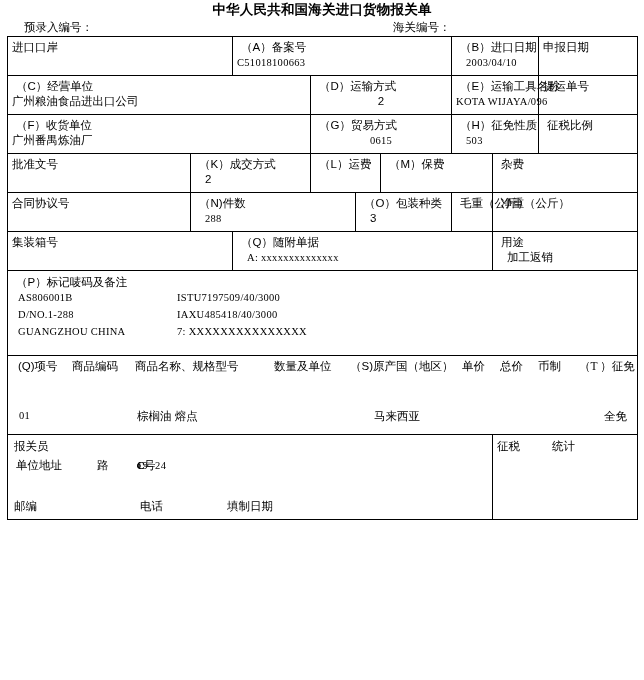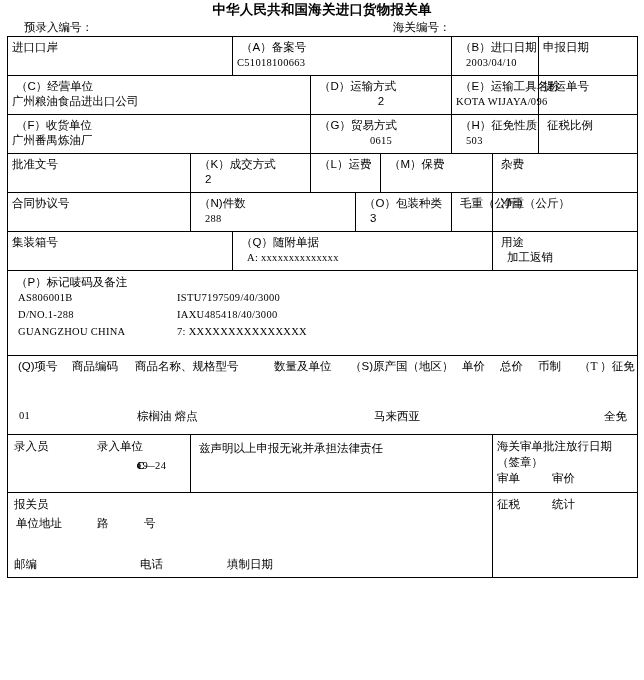--- a/index.html
+++ b/index.html
@@ -388,44 +388,20 @@
                   <span>C—24</span>
                   <span class="deg">o</span> 
                   <span>C</span>
                 </span>
           </div>
         </div>
       </td>
     </tr>
 
 
-    <tr>
-      <td colspan="3" style="height:42px">
-        <div class="block">
-          <div class="bot-line">
-            <span style="left:2px">录入员</span>
-            <span style="left:85px">录入单位</span>
-          </div>
-        </div>
-      </td>
-      <td colspan="7" style="height:42px">
-        <div class="decl-cell">
-          <span>兹声明以上申报无讹并承担法律责任</span>
-        </div>
-      </td>
-      <td colspan="2" style="height:42px">
-        <div class="block">
-          <div>海关审单批注放行日期（签章）</div>
-          <div class="cust-line">
-            <span style="left:0px">审单</span>
-            <span style="left:55px">审价</span>
-          </div>
-        </div>
-      </td>
-    </tr>
 
     <tr>
       <td colspan="10" style="height:84px">
         <div class="block">
           <div class="bot-line">
             <span style="left:2px">报关员</span>
           </div>
           <div class="bot-line">
             <span style="left:4px">单位地址</span>
             <span style="left:85px">路</span>

